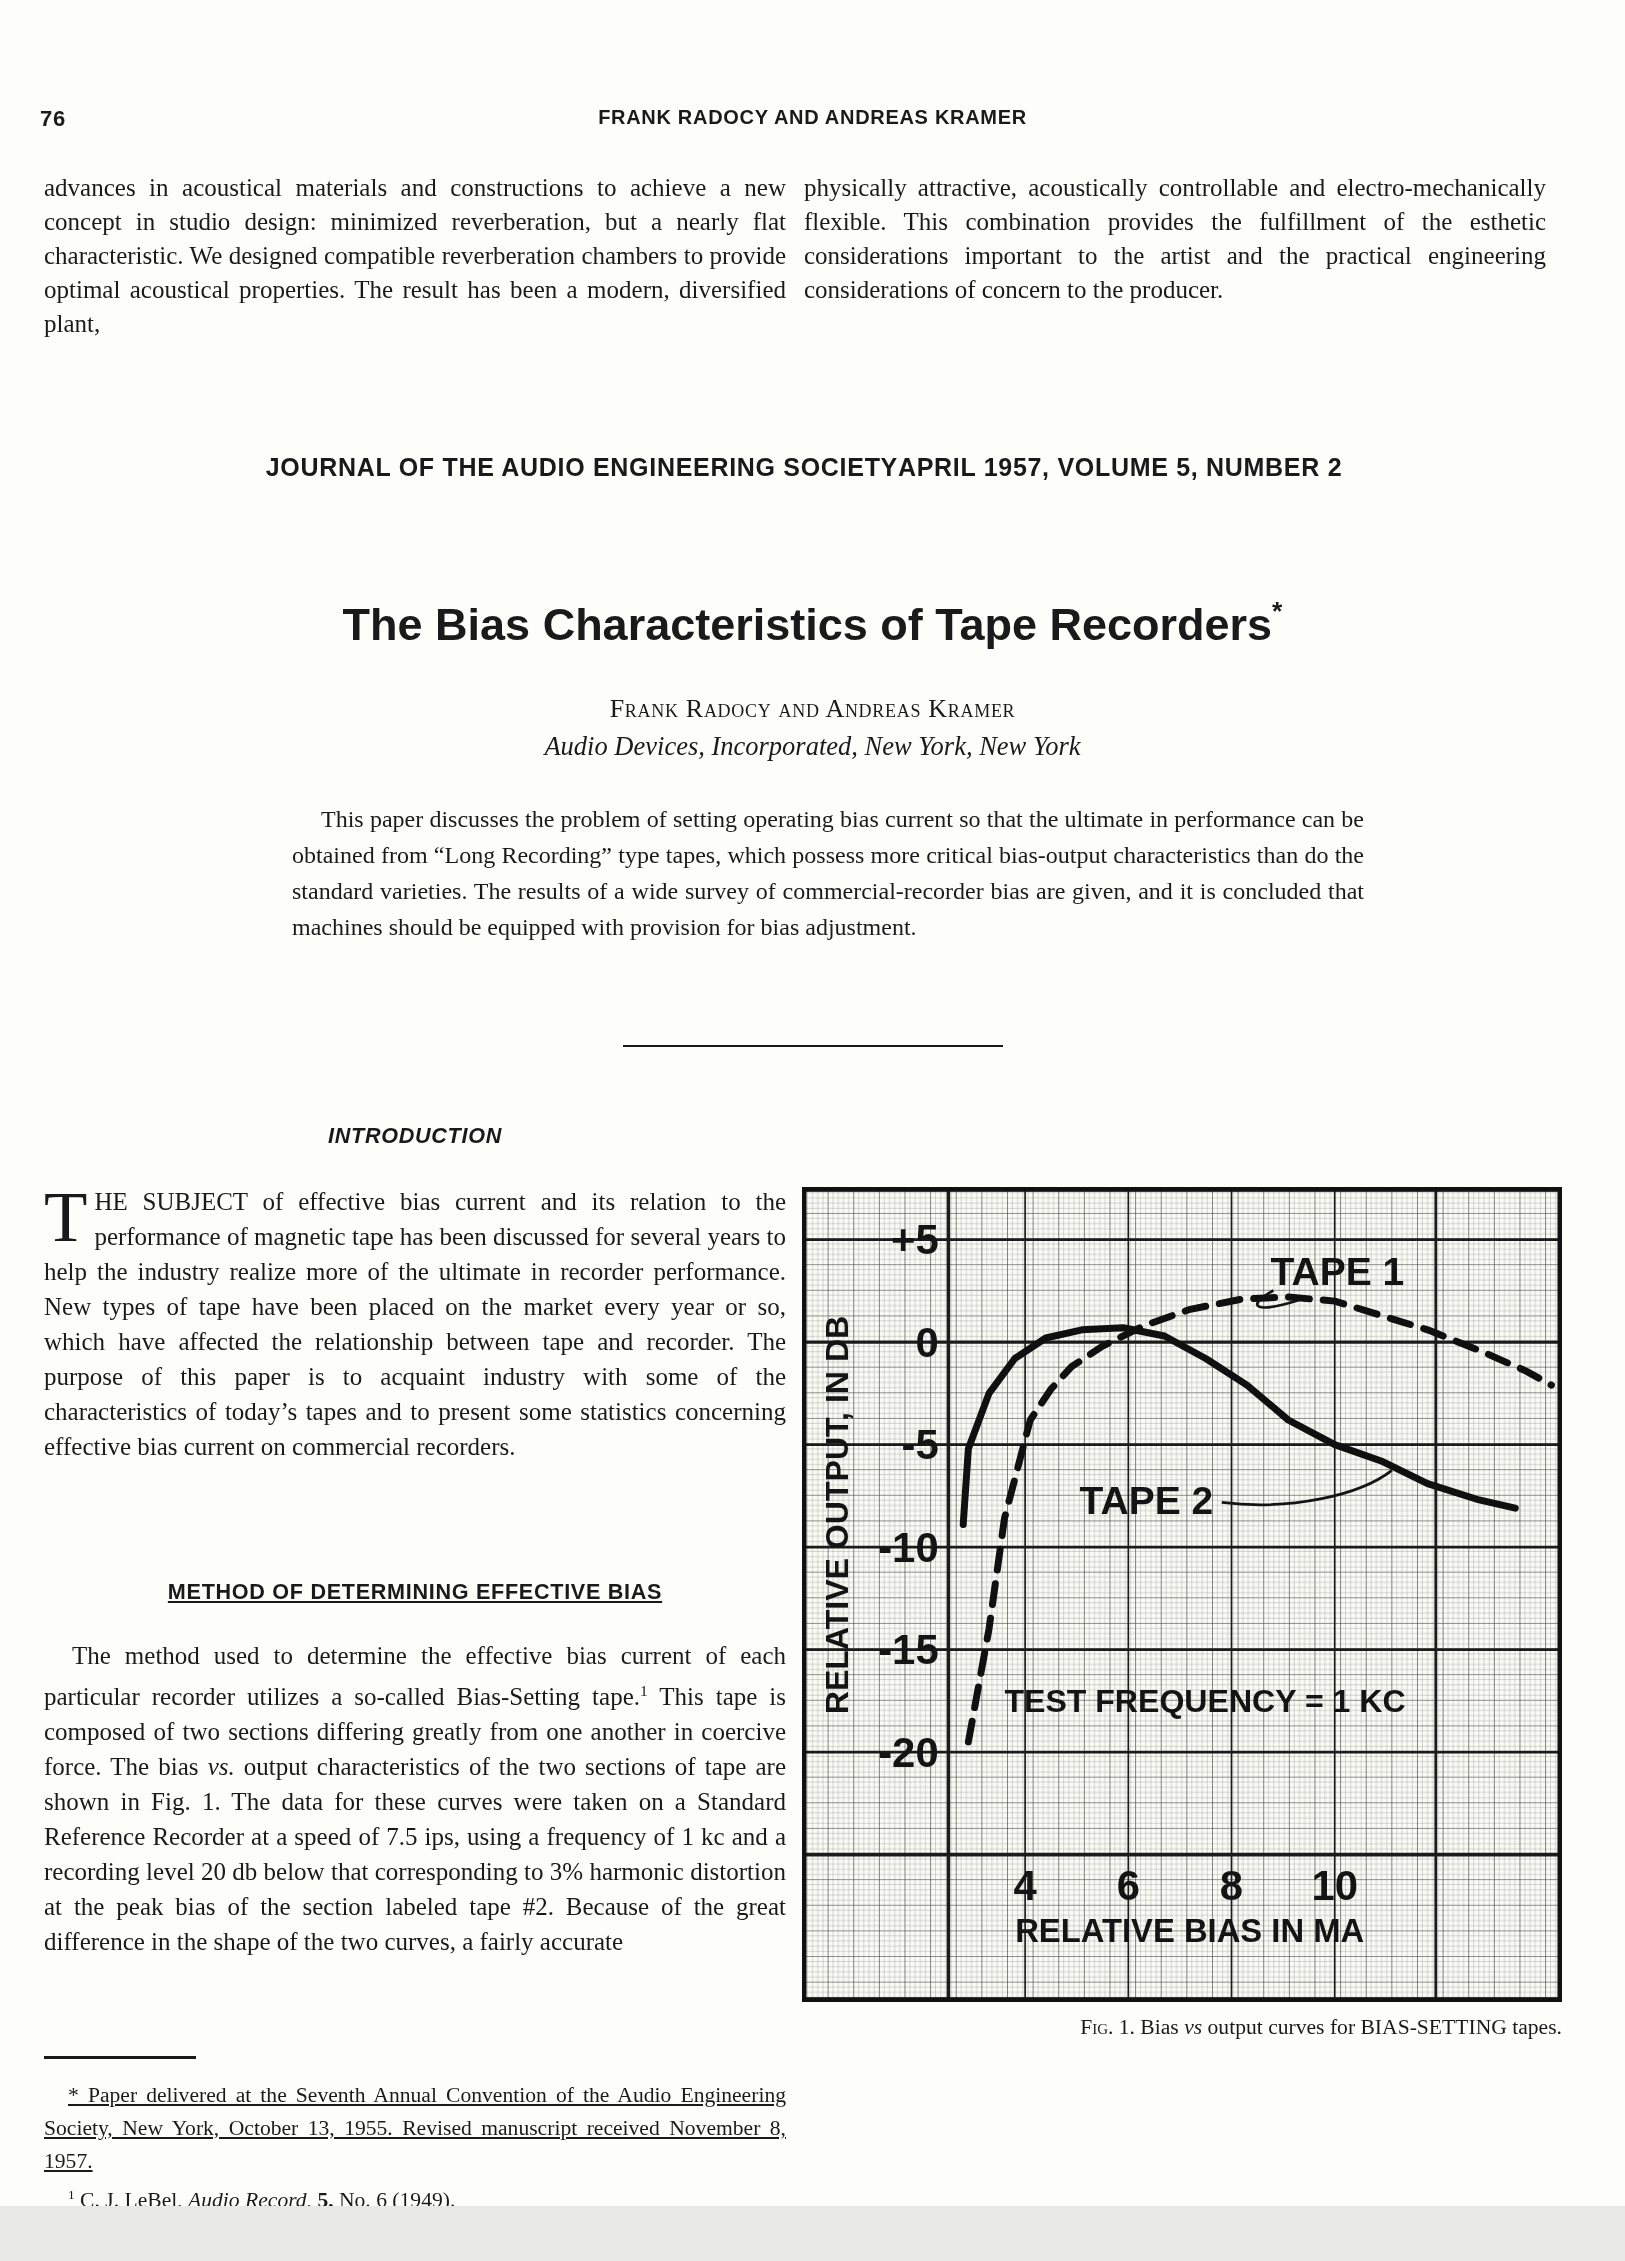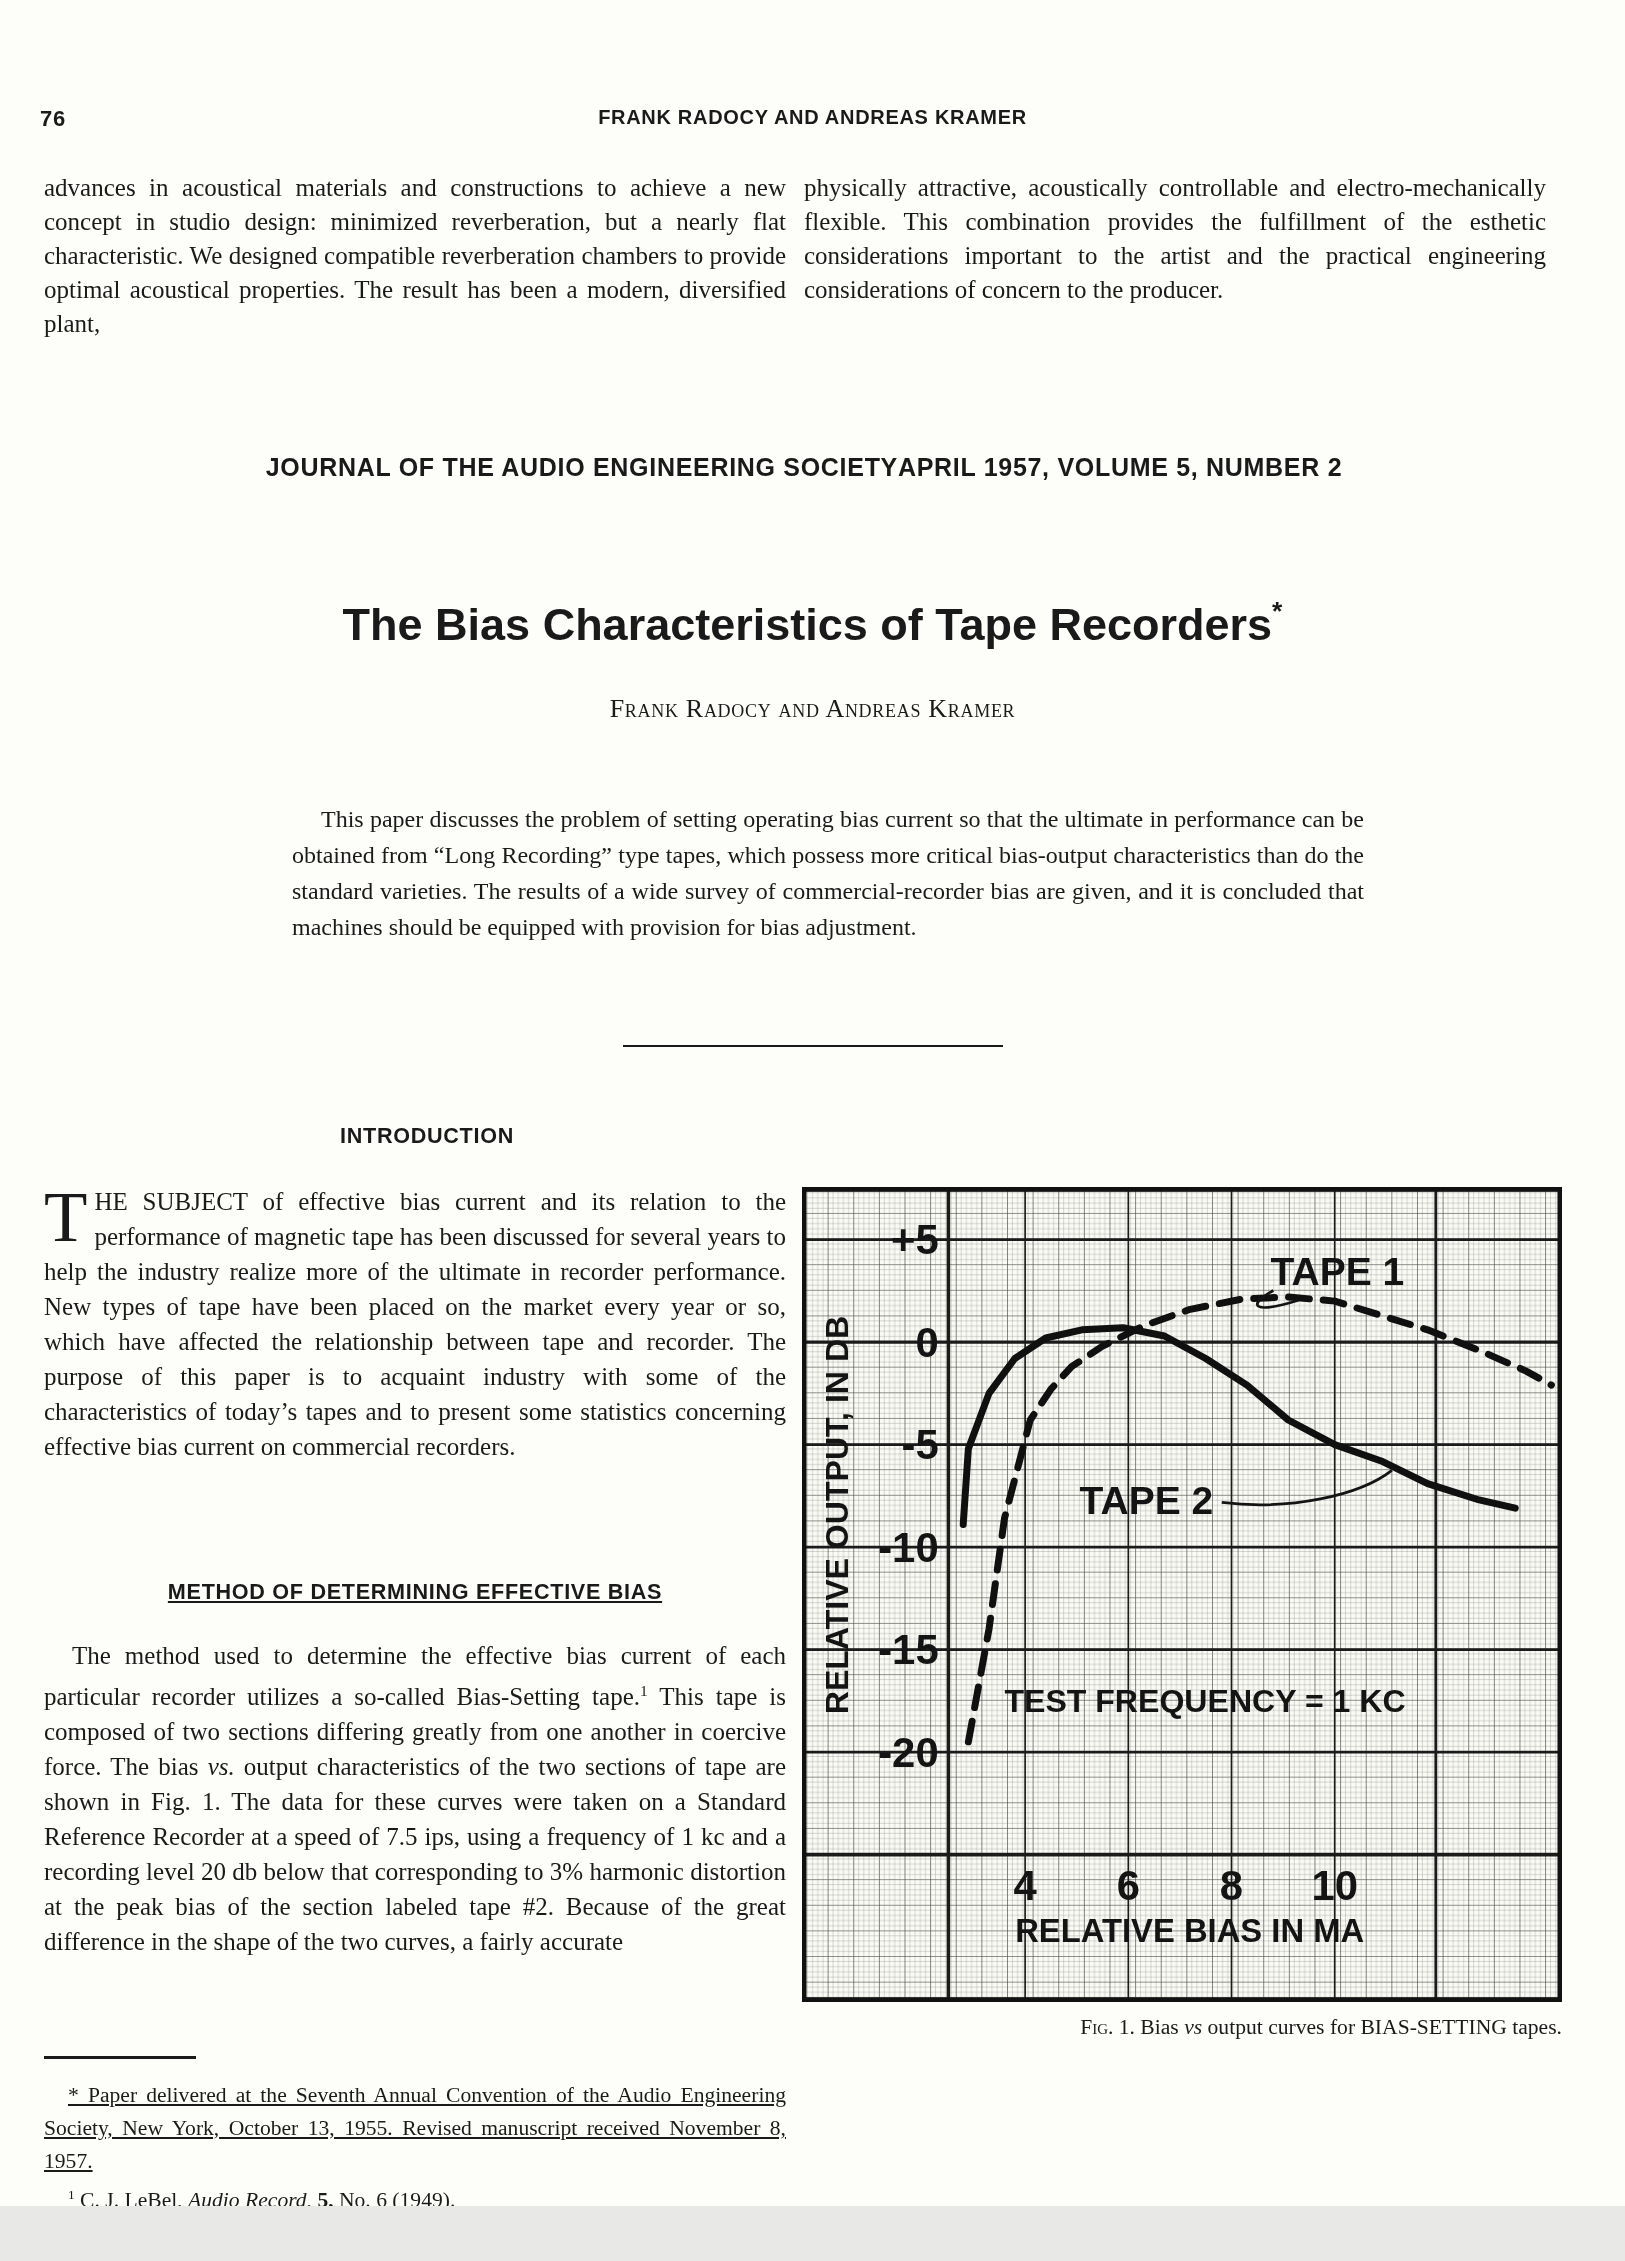--- a/index.html
+++ b/index.html
@@ -48,24 +48,25 @@
 
   <div class="abs journalrow sans">
     <span>JOURNAL OF THE AUDIO ENGINEERING SOCIETY</span>
     <span>APRIL 1957, VOLUME 5, NUMBER 2</span>
   </div>
 
   <div class="abs title sans">
     <span>The Bias Characteristics of Tape Recorders</span><sup>*</sup>
   </div>
   <div class="abs authors">Frank Radocy and Andreas Kramer</div>
+  <div class="abs affil">Audio Devices, Incorporated, New York, New York</div>
   <div class="abs abstract">This paper discusses the problem of setting operating bias current so that the ultimate in performance can be obtained from “Long Recording” type tapes, which possess more critical bias-output characteristics than do the standard varieties.  The results of a wide survey of commercial-recorder bias are given, and it is concluded that machines should be equipped with provision for bias adjustment.</div>
   <div class="abs midrule"></div>
 
-  <div class="abs colhead sans" style="left:56px;top:1123px;">INTRODUCTION</div>
+  <div class="abs colhead sans" style="left:44px;top:1123px;font-style:italic;">INTRODUCTION</div>
   <div class="abs bodypara" style="left:44px;top:1184px;">
     <span class="dropcap">T</span><span>HE SUBJECT</span><span> of effective bias current and its relation to the performance of magnetic tape has been discussed for several years to help the industry realize more of the ultimate in recorder performance.  New types of tape have been placed on the market every year or so, which have affected the relationship between tape and recorder.  The purpose of this paper is to acquaint industry with some of the characteristics of today’s tapes and to present some statistics concerning effective bias current on commercial recorders.</span>
   </div>
 
   <div class="abs colhead sans" style="left:44px;top:1579px;text-decoration:underline;">METHOD OF DETERMINING EFFECTIVE BIAS</div>
   <div class="abs bodypara indent" style="left:44px;top:1638px;">
     <span>The method used to determine the effective bias current of each particular recorder utilizes a so-called Bias-Setting tape.</span><sup>1</sup><span>  This tape is composed of two sections differing greatly from one another in coercive force.  The bias </span><span class="ital">vs.</span><span> output characteristics of the two sections of tape are shown in Fig. 1.  The data for these curves were taken on a Standard Reference Recorder at a speed of 7.5 ips, using a frequency of 1 kc and a recording level 20 db below that corresponding to 3% harmonic distortion at the peak bias of the section labeled tape #2.  Because of the great difference in the shape of the two curves, a fairly accurate</span>
   </div>
 
   <div class="abs fnrule"></div>

